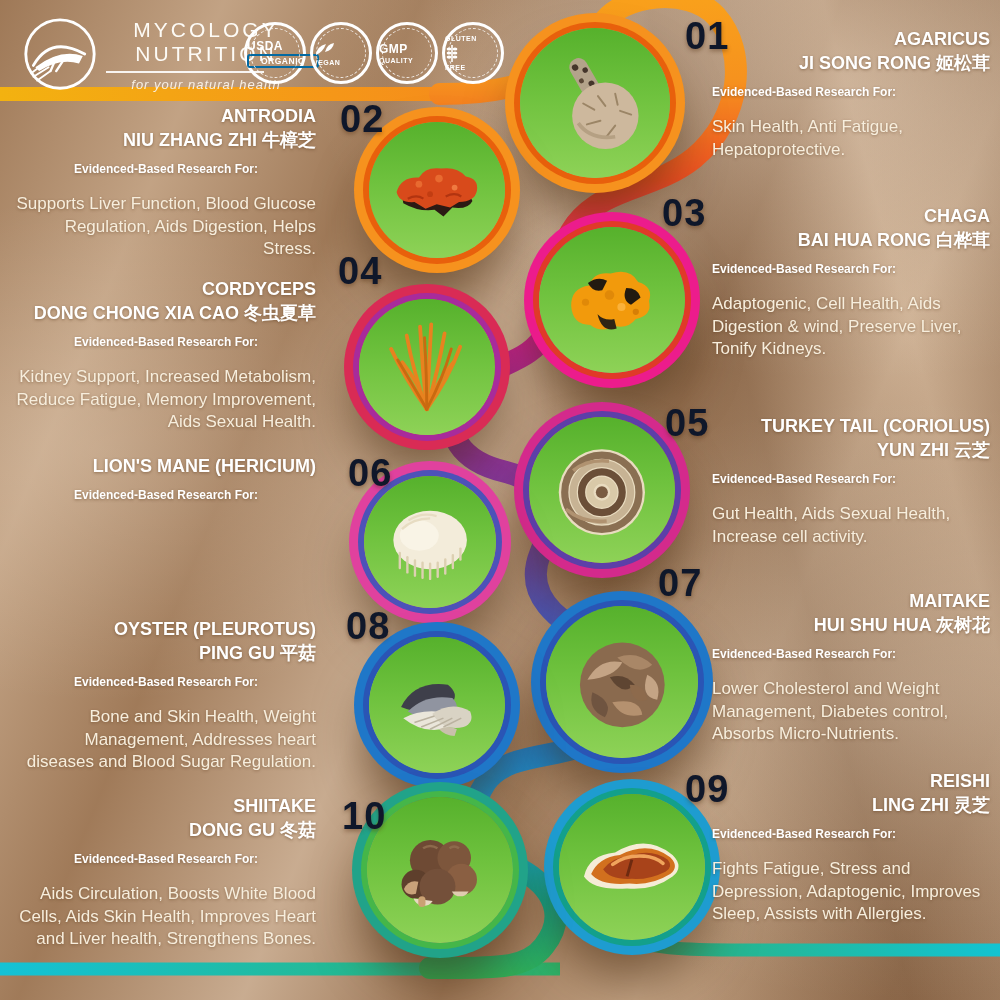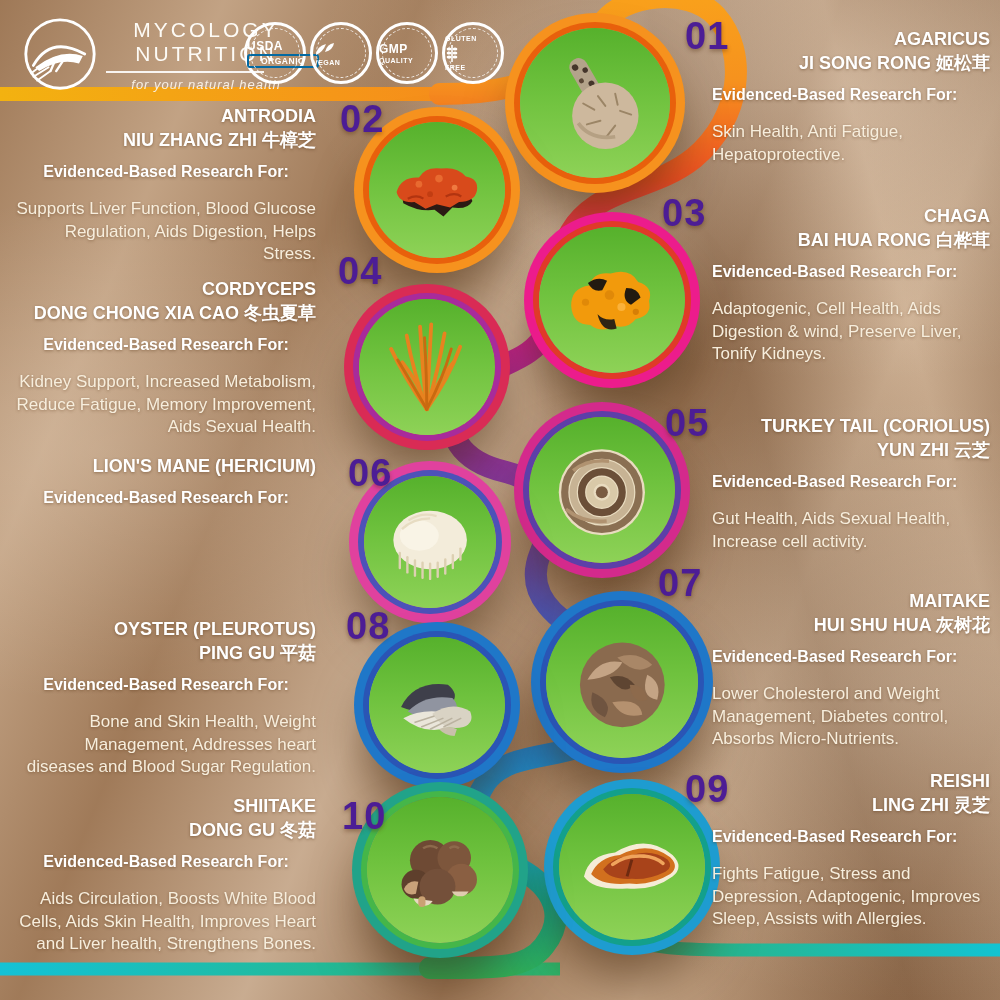--- a/index.html
+++ b/index.html
@@ -32,27 +32,27 @@
   .badge::before{content:"";position:absolute;inset:3px;border-radius:50%;border:1px dashed rgba(255,255,255,.85);}
   .badge .b1{font-weight:bold;font-size:12px;letter-spacing:.5px;}
   .badge .b2{font-weight:bold;font-size:8.5px;letter-spacing:.5px;}
   .badge .b3{font-weight:bold;font-size:7px;letter-spacing:.5px;}
   
   .circle{position:absolute;border-radius:50%;z-index:2;
           background:linear-gradient(180deg,#56b12c 0%,#6fc23e 45%,#8ed257 100%);
           box-shadow:0 0 0 6px var(--B),0 0 0 15px var(--A),0 34px 48px 6px rgba(66,36,10,.55);
           display:flex;align-items:center;justify-content:center;}
   .circle svg{width:82%;height:82%;}
-  .num{position:absolute;z-index:3;color:#4c1d95;font-weight:bold;font-size:38px;
+  .num{position:absolute;z-index:3;color:#0f172a;font-weight:bold;font-size:38px;
        letter-spacing:1px;text-shadow:0 2px 4px rgba(80,45,15,.45);}
   
   .tb{position:absolute;z-index:3;color:#fff;}
   .tb .t-name,.tb .t-pinyin{font-weight:bold;font-size:18px;line-height:1.32;text-align:right;
        text-shadow:0 1px 3px rgba(90,55,25,.5);}
-  .tb .t-head{font-weight:bold;font-size:16px;margin-top:9px;line-height:1.3;
+  .tb .t-head{font-weight:bold;font-size:12px;margin-top:9px;line-height:1.3;
        text-shadow:0 1px 3px rgba(90,55,25,.5);}
   .tb .t-body{font-size:17px;line-height:1.32;color:#f7eedd;margin-top:16px;
        text-shadow:0 1px 3px rgba(90,55,25,.45);}
   .tb.right{left:712px;width:278px;}
   .tb.right .t-head,.tb.right .t-body{text-align:left;}
   .tb.left{left:16px;width:300px;}
   .tb.left .t-head{text-align:center;}
   .tb.left .t-body{text-align:right;}
   
   .c01,.c02{--A:#f6921e;--B:#e8600c;}

